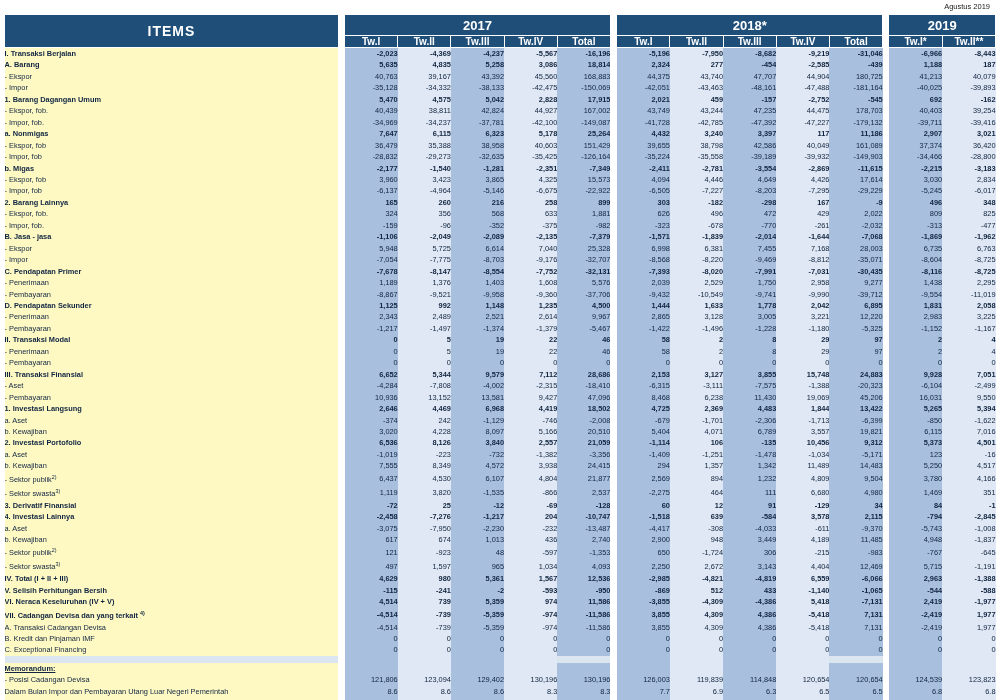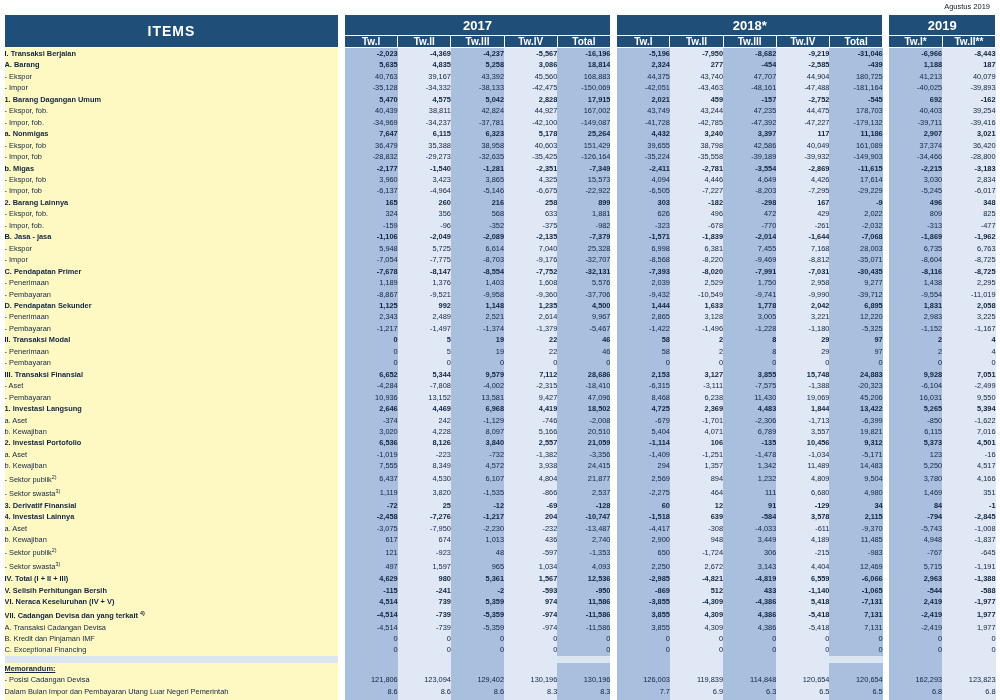--- a/index.html
+++ b/index.html
@@ -1152,21 +1152,21 @@
           <td class="num c-dark">129,402</td>
           <td class="num c-light">130,196</td>
           <td class="num c-tot">130,196</td>
           <td class="gap"></td>
           <td class="num c-dark">126,003</td>
           <td class="num c-light">119,839</td>
           <td class="num c-dark">114,848</td>
           <td class="num c-light">120,654</td>
           <td class="num c-tot">120,654</td>
           <td class="gap"></td>
-          <td class="num c-dark">162,293</td>
+          <td class="num c-dark">124,539</td>
           <td class="num c-light">123,823</td>
         </tr>
         <tr>
           <td class="label i3">Dalam Bulan Impor dan Pembayaran Utang Luar Negeri Pemerintah</td>
           <td class="gap"></td>
           <td class="num c-dark">8.6</td>
           <td class="num c-light">8.6</td>
           <td class="num c-dark">8.6</td>
           <td class="num c-light">8.3</td>
           <td class="num c-tot">8.3</td>

